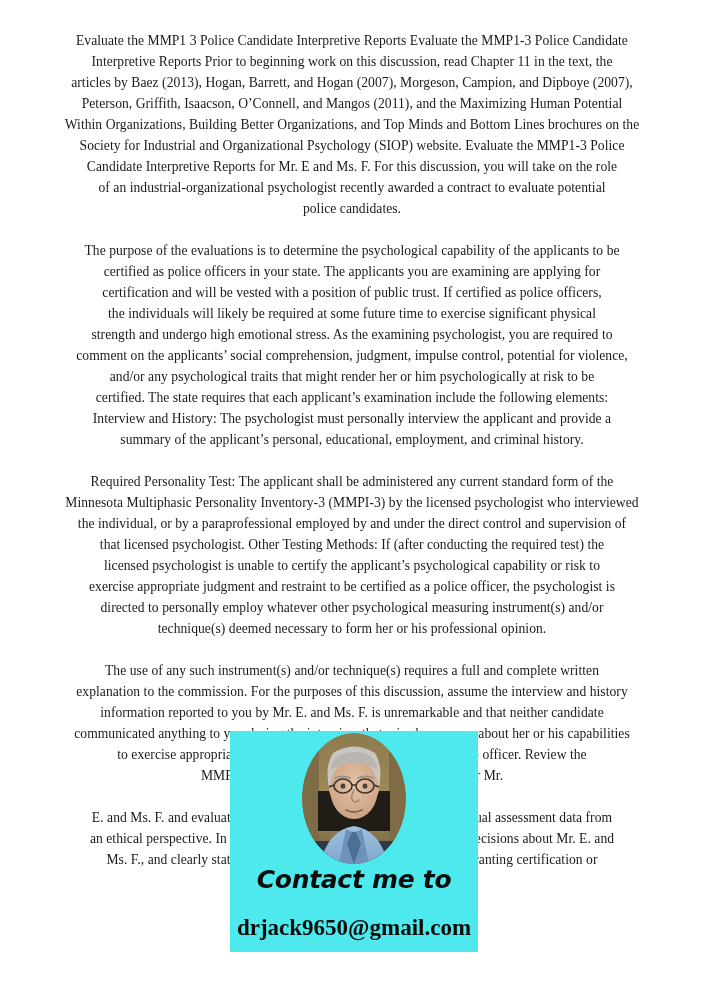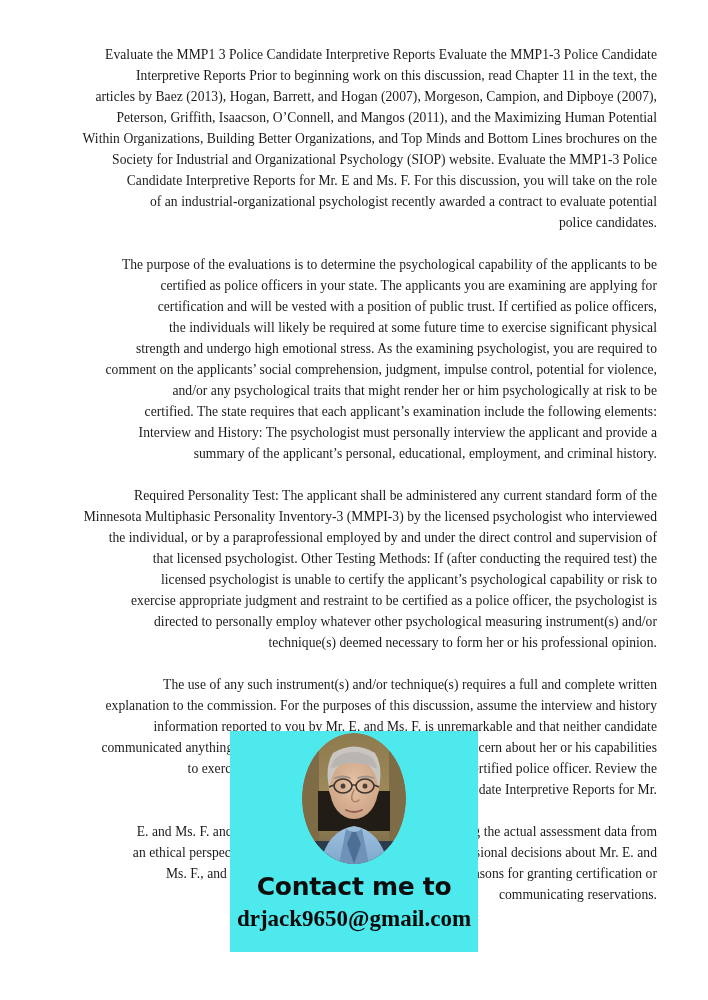--- a/index.html
+++ b/index.html
@@ -23,26 +23,26 @@
   }
 
   #doc-body {
     position: absolute;
     left: 47px;
     top: 30px;
     width: 610px;
   }
 
   .para {
-    margin: 14px 0 21px 0;
+    margin: 0 0 21px 0;
     font-family: "Liberation Serif", "DejaVu Serif", serif;
     font-size: 13.6px;
     line-height: 21px;
     color: #1a1a1a;
-    text-align: right;
+    text-align: center;
     white-space: pre-line;
     letter-spacing: 0.04px;
   }
 
   
   #promo-overlay {
     position: absolute;
     left: 230px;
     top: 731px;
     width: 248px;
@@ -69,30 +69,30 @@
   .promo-line {
     font-family: "DejaVu Sans", "Liberation Sans", sans-serif;
     font-weight: bold;
     font-size: 25px;
     line-height: 29px;
     color: #0d0d0d;
     text-align: center;
     letter-spacing: -0.3px;
     white-space: nowrap;
   }
-  #promo-line-1 { margin-top: 8px; }
+  #promo-line-1 { margin-top: 1px; font-style: italic; }
 
   #promo-email {
     font-family: "Liberation Serif", "DejaVu Serif", serif;
     font-weight: bold;
     font-size: 23px;
     line-height: 27px;
     color: #0b0b0b;
     text-align: center;
-    margin-top: 4px;
+    margin-top: 20px;
     white-space: nowrap;
   }
 </style>
 </head>
 <body>
 
 <div id="page">
 
   <div id="doc-body">
     <p class="para">Evaluate the MMP1 3 Police Candidate Interpretive Reports Evaluate the MMP1-3 Police Candidate

